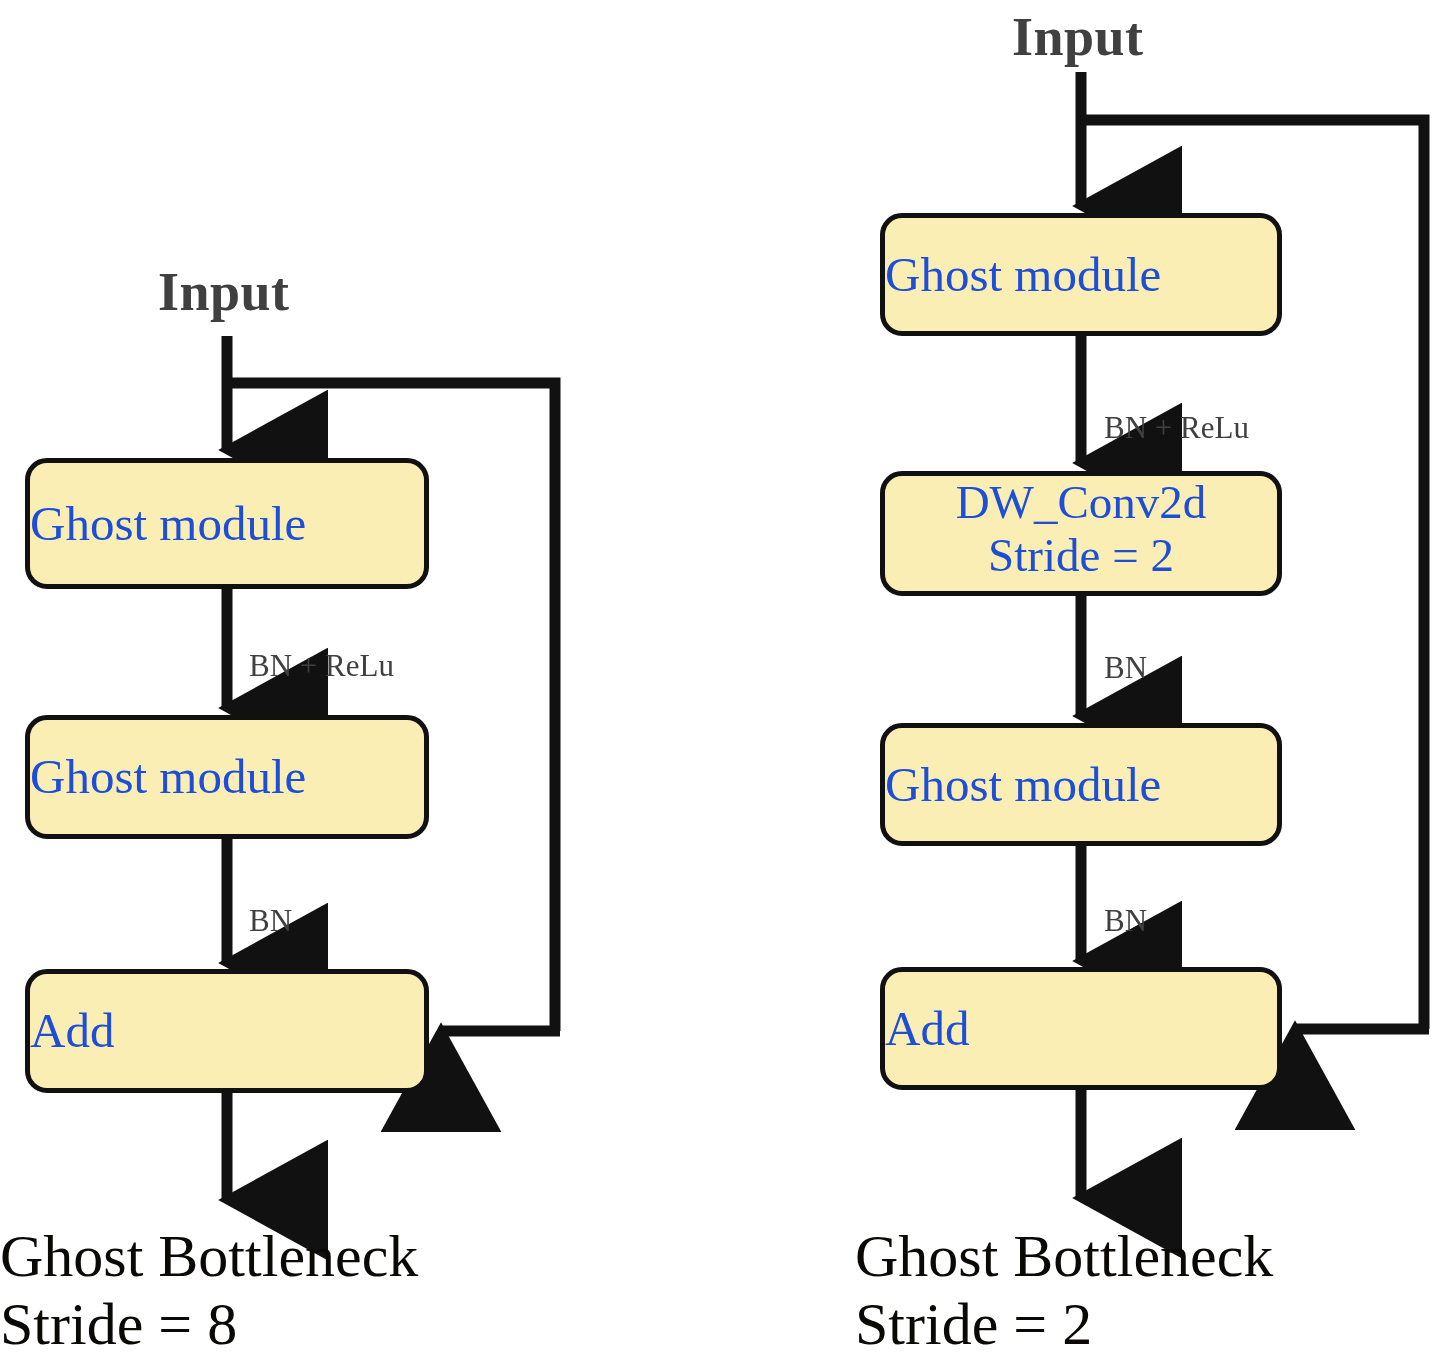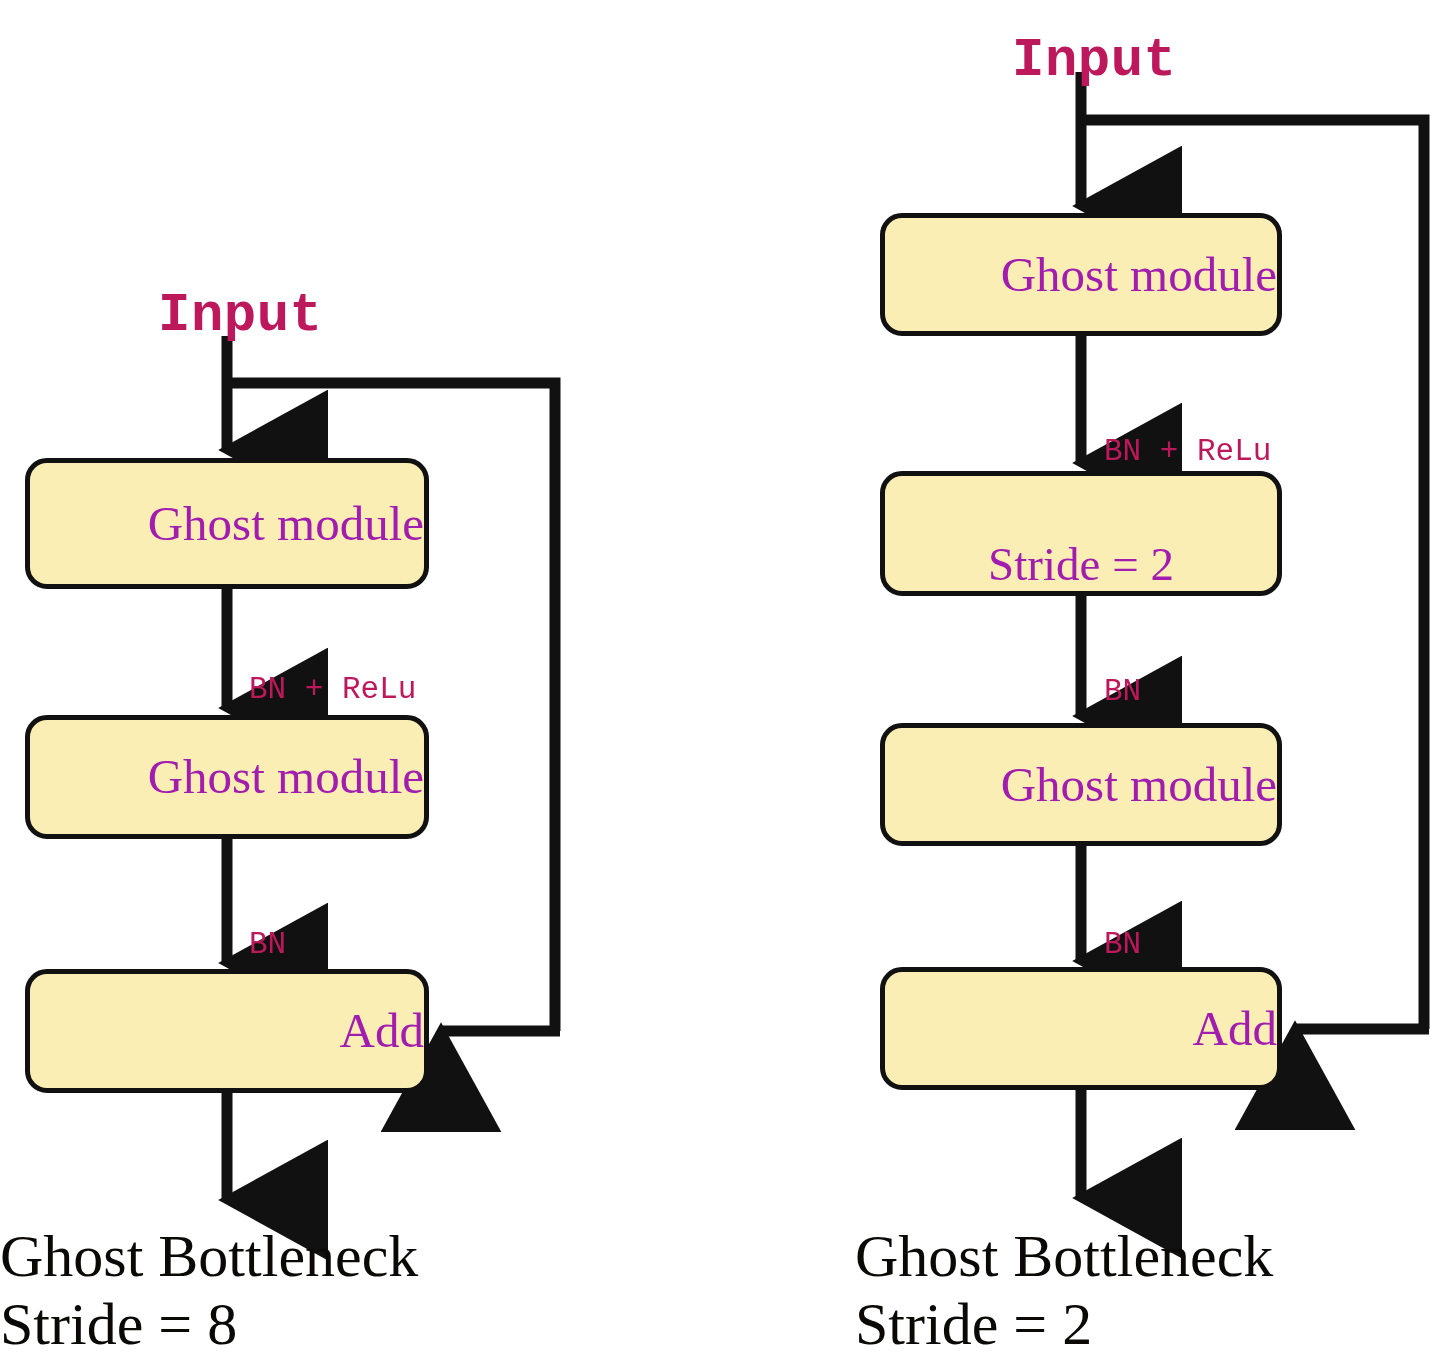--- a/index.html
+++ b/index.html
@@ -21,40 +21,39 @@
     height: 1355px;
   }
   .node {
     position: absolute;
     box-sizing: border-box;
     background: #fbeeb4;
     border: 5px solid #111111;
     border-radius: 22px;
     display: flex;
     align-items: center;
-    justify-content: flex-end;
+    justify-content: flex-start;
     text-align: center;
-    color: #a21caf;
+    color: #1d4ed8;
     font-family: "Liberation Serif", "DejaVu Serif", serif;
     font-size: 49px;
     line-height: 1.06;
     z-index: 3;
   }
   .node.two-line {
     font-size: 47px;
     line-height: 1.12;
     flex-direction: column;
   }
   .txt {
     position: absolute;
-    color: #be185d;
-    font-family: Liberation Mono, monospace;
+    color: #404040;
+    font-family: Liberation Serif, serif;
     white-space: pre;
     z-index: 4;
-    margin-top: 24px;
   }
   .input-label {
     font-size: 54px;
     font-weight: bold;
     letter-spacing: 0.5px;
   }
   .edge-label {
     font-size: 31px;
   }
   .caption {
@@ -165,20 +164,21 @@
 
   <div class="txt input-label" style="left:1012px; top:6px;">Input</div>
 
   <div class="node" style="left:880px; top:213px; width:402px; height:123px;">
     <span>Ghost module</span>
   </div>
 
   <div class="txt edge-label" style="left:1104px; top:410px;">BN + ReLu</div>
 
   <div class="node two-line" style="left:880px; top:471px; width:402px; height:125px;">
+    <span>DW_Conv2d</span>
     <span>Stride = 2</span>
   </div>
 
   <div class="txt edge-label" style="left:1104px; top:650px;">BN</div>
 
   <div class="node" style="left:880px; top:723px; width:402px; height:123px;">
     <span>Ghost module</span>
   </div>
 
   <div class="txt edge-label" style="left:1104px; top:903px;">BN</div>

